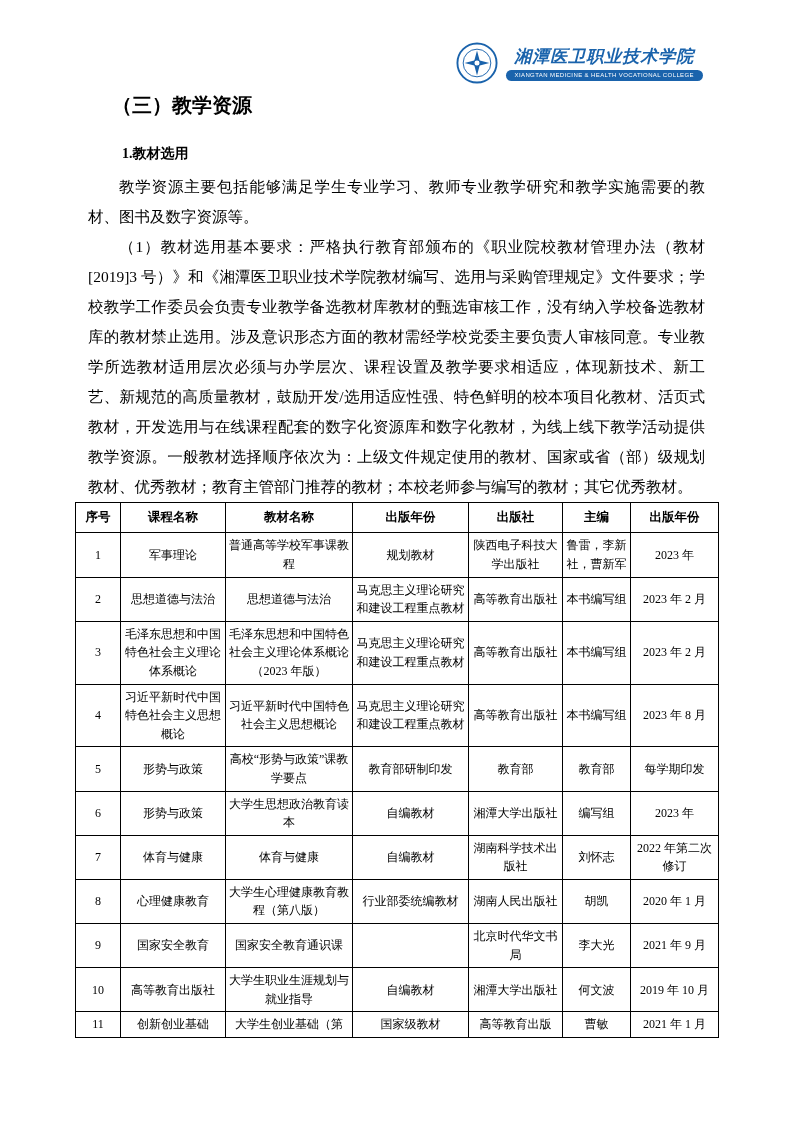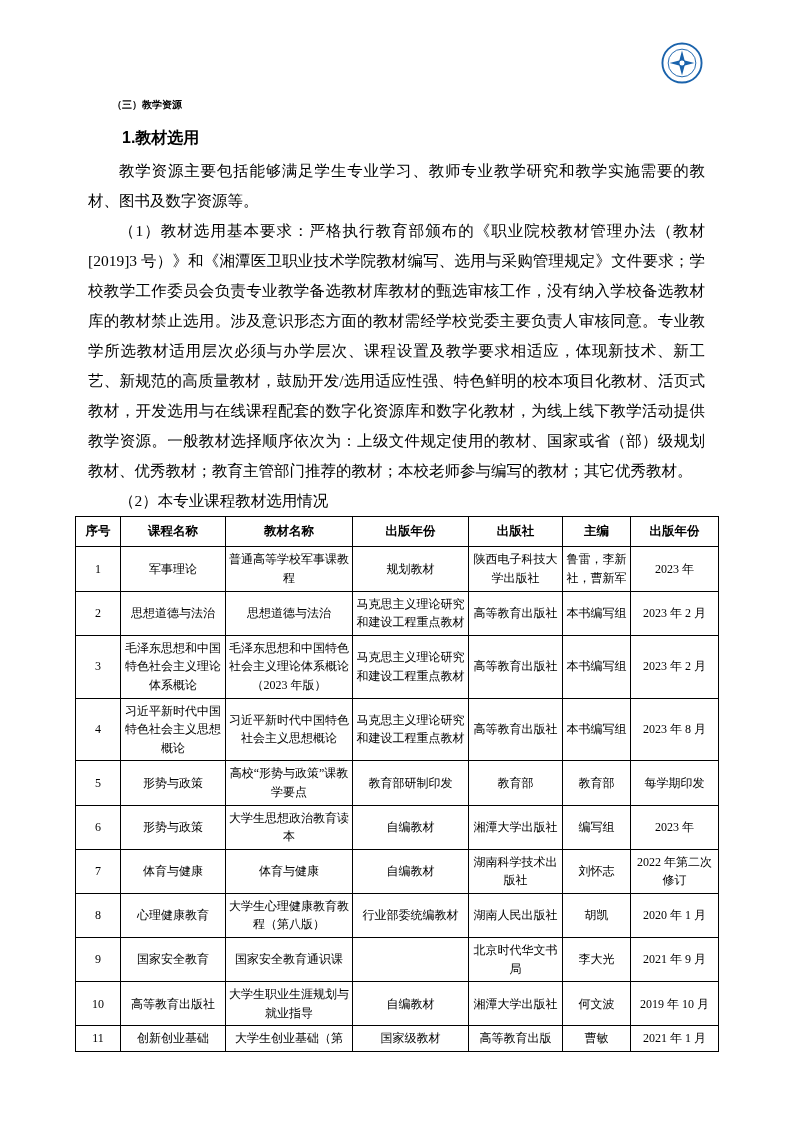--- a/index.html
+++ b/index.html
@@ -52,29 +52,29 @@
   }
   
   .content {
     position: absolute;
     top: 90px;
     left: 88px;
     width: 617px;
   }
   .sec-heading {
     font-family: "Liberation Sans", "DejaVu Sans", sans-serif;
-    font-size: 10px;
+    font-size: 20px;
     font-weight: bold;
     padding-left: 24px;
     line-height: 30px;
-    margin-bottom: 4px;
+    margin-bottom: 20px;
   }
   .sub-heading {
-    font-family: Liberation Sans, sans-serif;
-    font-size: 16px;
+    font-family: Liberation Serif, serif;
+    font-size: 14px;
     font-weight: bold;
     padding-left: 34px;
     line-height: 28px;
     margin-bottom: 4px;
   }
   p.body-para {
     font-size: 15.5px;
     line-height: 30px;
     text-align: justify;
     text-indent: 2em;
@@ -126,29 +126,32 @@
     <div class="logo" style="display:flex;align-items:center;gap:8px;">
       <div class="logo-emblem">
         <svg viewBox="0 0 44 44" width="42" height="42" aria-hidden="true">
           <circle cx="22" cy="22" r="20.5" fill="#ffffff" stroke="#1a63ac" stroke-width="2"></circle>
           <circle cx="22" cy="22" r="14.5" fill="none" stroke="#1a63ac" stroke-width="1"></circle>
           <path d="M22 9 L25.5 22 L22 35 L18.5 22 Z" fill="#1a63ac"></path>
           <path d="M9 22 L22 18.5 L35 22 L22 25.5 Z" fill="#1a63ac"></path>
           <circle cx="22" cy="22" r="3.2" fill="#ffffff" stroke="#1a63ac" stroke-width="1"></circle>
         </svg>
       </div>
+      <div class="logo-text">
+        <div class="logo-cn">湘潭医卫职业技术学院</div>
+        <div class="logo-en">XIANGTAN MEDICINE &amp; HEALTH VOCATIONAL COLLEGE</div>
+      </div>
     </div>
   </div>
 
   <div class="content">
     <div class="sec-heading">（三）教学资源</div>
     <div class="sub-heading">1.教材选用</div>
     <p class="body-para">教学资源主要包括能够满足学生专业学习、教师专业教学研究和教学实施需要的教材、图书及数字资源等。</p>
     <p class="body-para">（1）教材选用基本要求：严格执行教育部颁布的《职业院校教材管理办法（教材[2019]3 号）》和《湘潭医卫职业技术学院教材编写、选用与采购管理规定》文件要求；学校教学工作委员会负责专业教学备选教材库教材的甄选审核工作，没有纳入学校备选教材库的教材禁止选用。涉及意识形态方面的教材需经学校党委主要负责人审核同意。专业教学所选教材适用层次必须与办学层次、课程设置及教学要求相适应，体现新技术、新工艺、新规范的高质量教材，鼓励开发/选用适应性强、特色鲜明的校本项目化教材、活页式教材，开发选用与在线课程配套的数字化资源库和数字化教材，为线上线下教学活动提供教学资源。一般教材选择顺序依次为：上级文件规定使用的教材、国家或省（部）级规划教材、优秀教材；教育主管部门推荐的教材；本校老师参与编写的教材；其它优秀教材。</p>
-    <p class="body-para">（2）本专业课程教材选用情况</p>
 
 
     <table class="tb">
       <colgroup>
         <col style="width:45px">
         <col style="width:105px">
         <col style="width:127px">
         <col style="width:116px">
         <col style="width:94px">
         <col style="width:68px">

